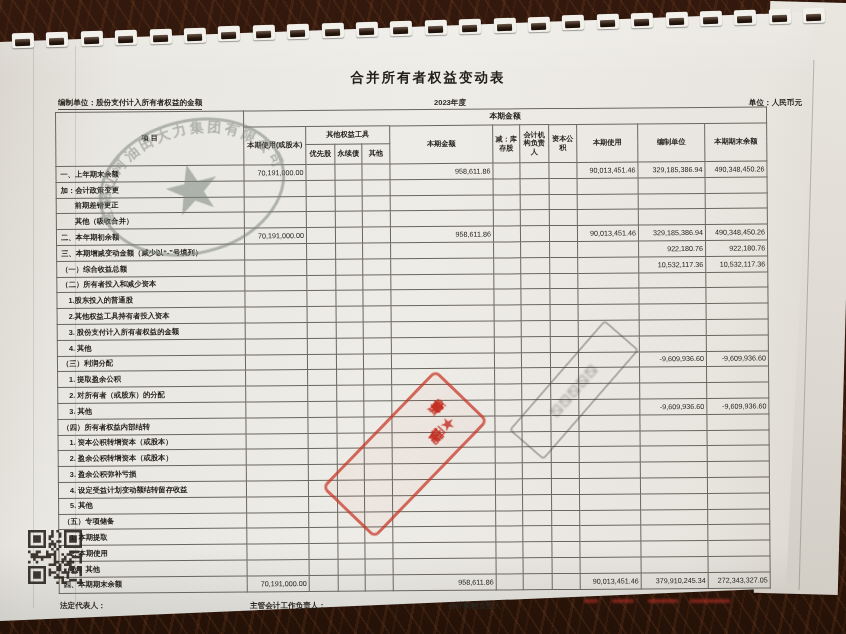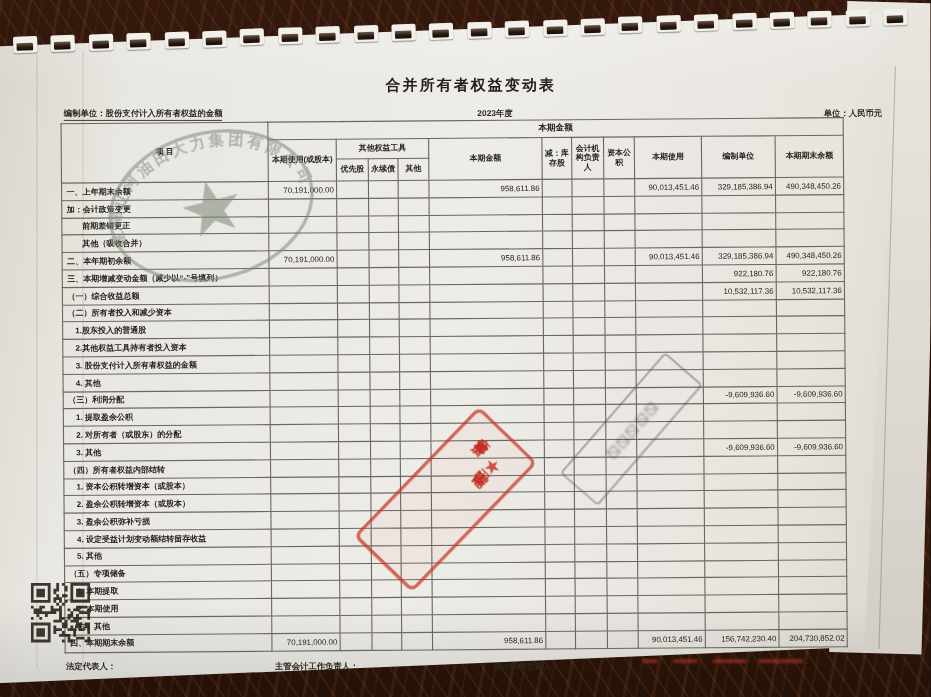--- a/index.html
+++ b/index.html
@@ -575,22 +575,22 @@
             <td class="lbl i0">四、本期期末余额</td>
             <td class="num">70,191,000.00</td>
             <td class="num"></td>
             <td class="num"></td>
             <td class="num"></td>
             <td class="num">958,611.86</td>
             <td class="num"></td>
             <td class="num"></td>
             <td class="num"></td>
             <td class="num">90,013,451.46</td>
-            <td class="num">156,742,230.40</td>
-            <td class="num">204,730,852.02</td>
+            <td class="num">379,910,245.34</td>
+            <td class="num">272,343,327.05</td>
           </tr>
         </tbody>
     </table>
   </div>
 
   <div class="sig sig1">法定代表人：</div>
   <div class="sig sig2">主管会计工作负责人：</div>
   <div class="sig sig3">会计机构负责人：</div>
 
   <svg class="seal" viewBox="0 0 200 150">

